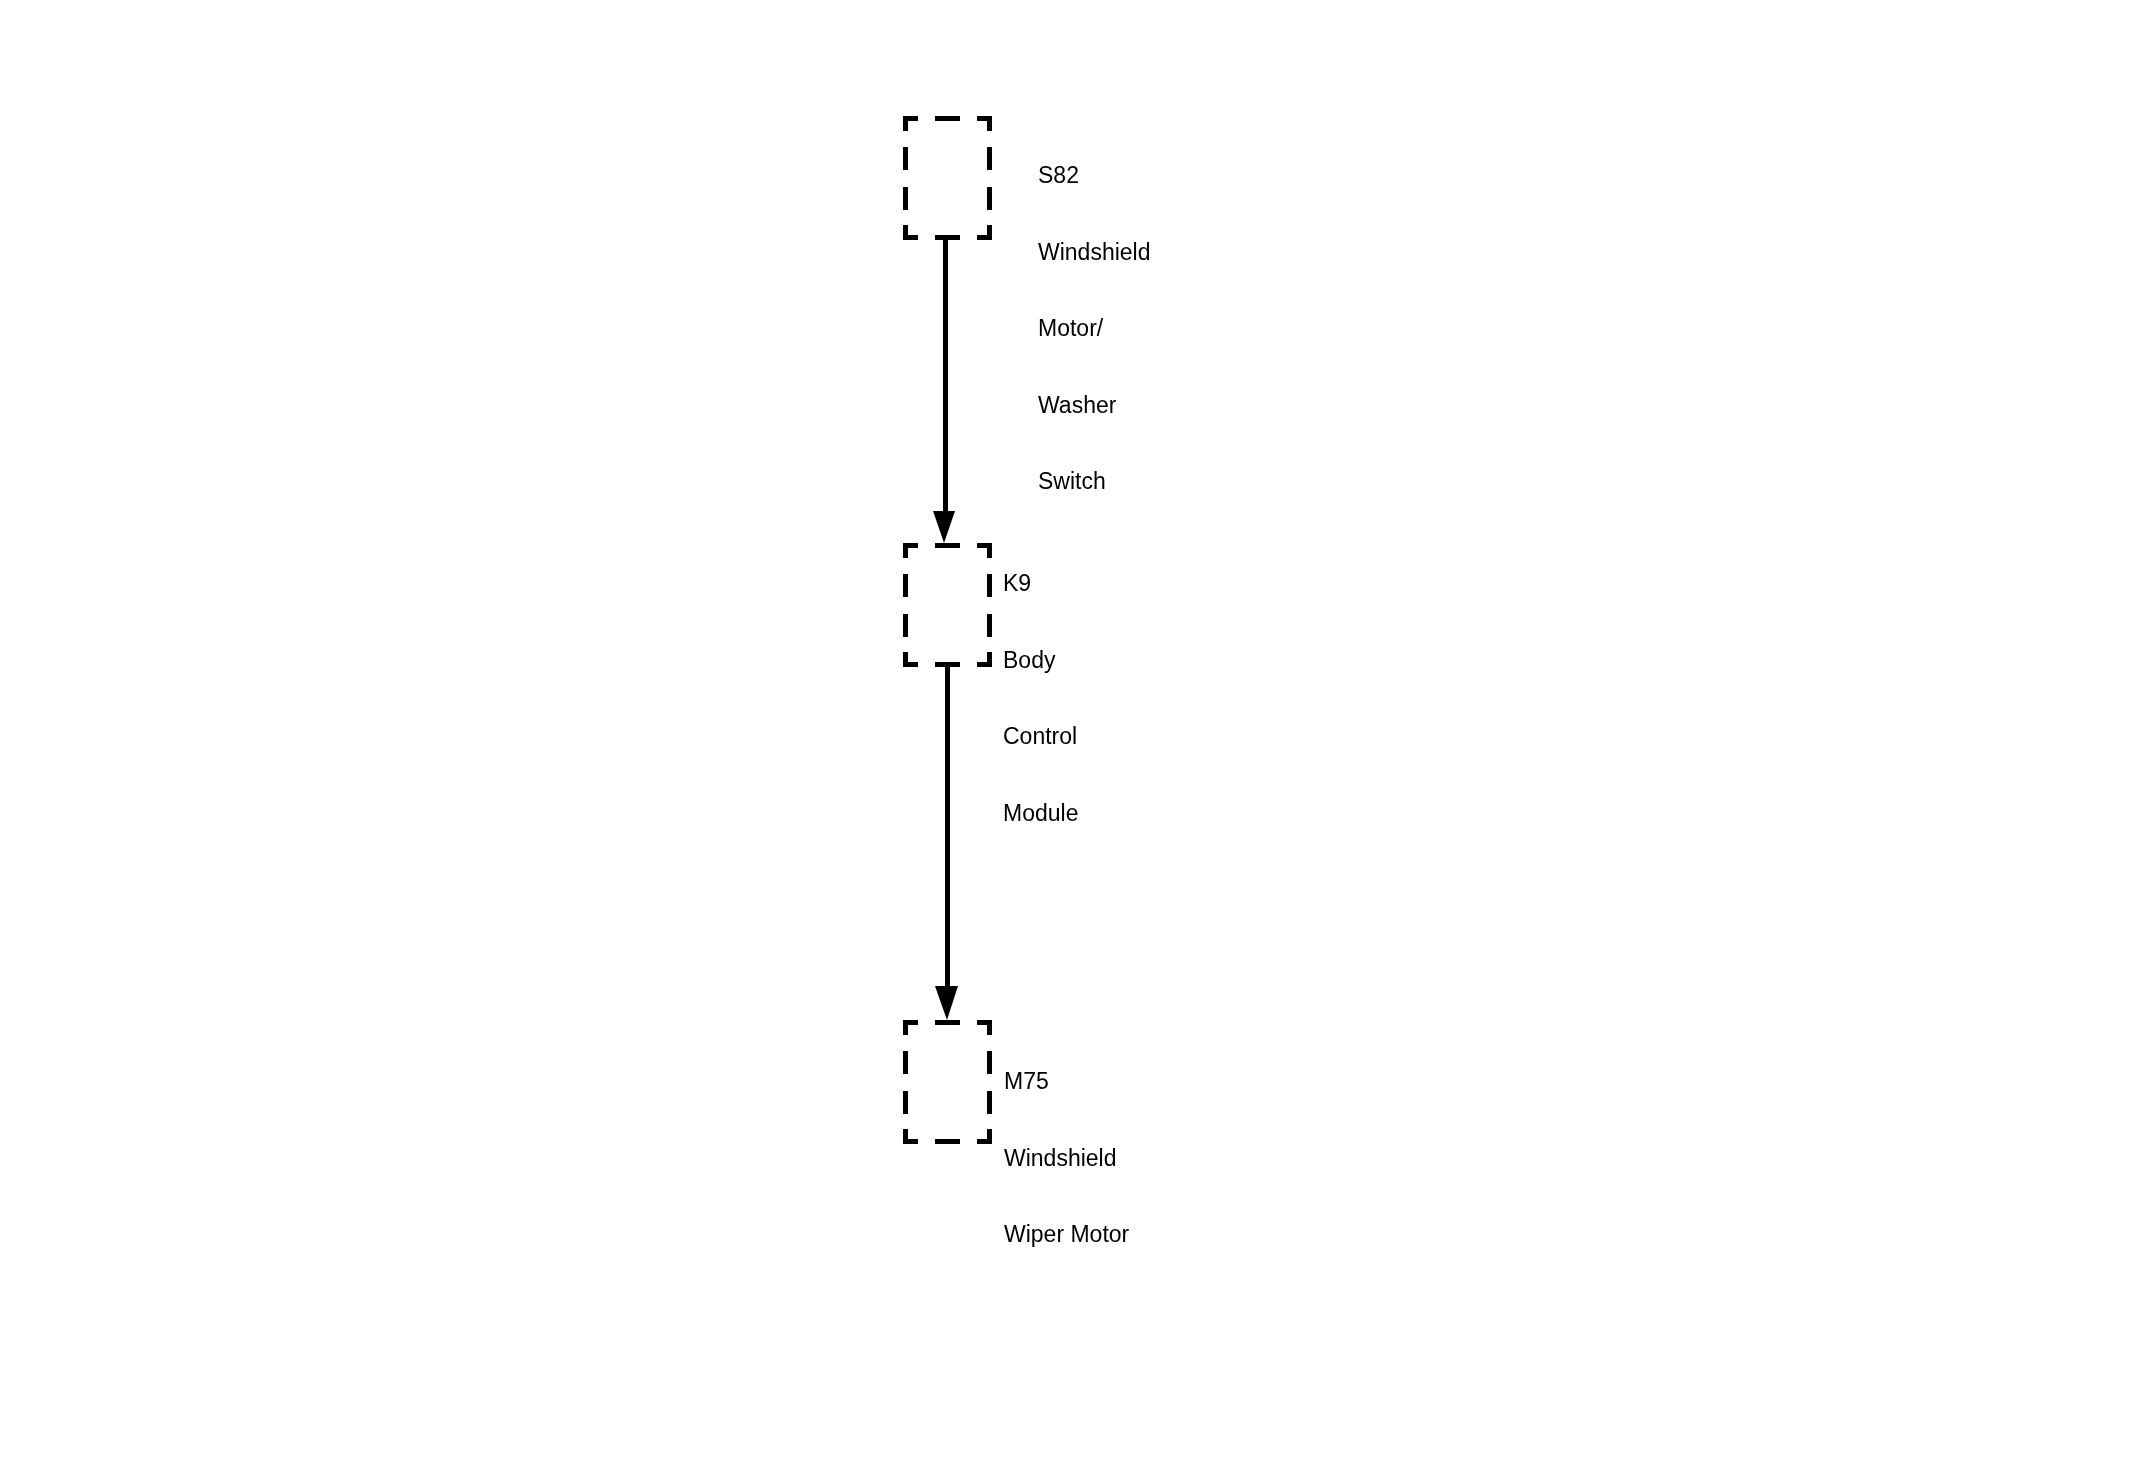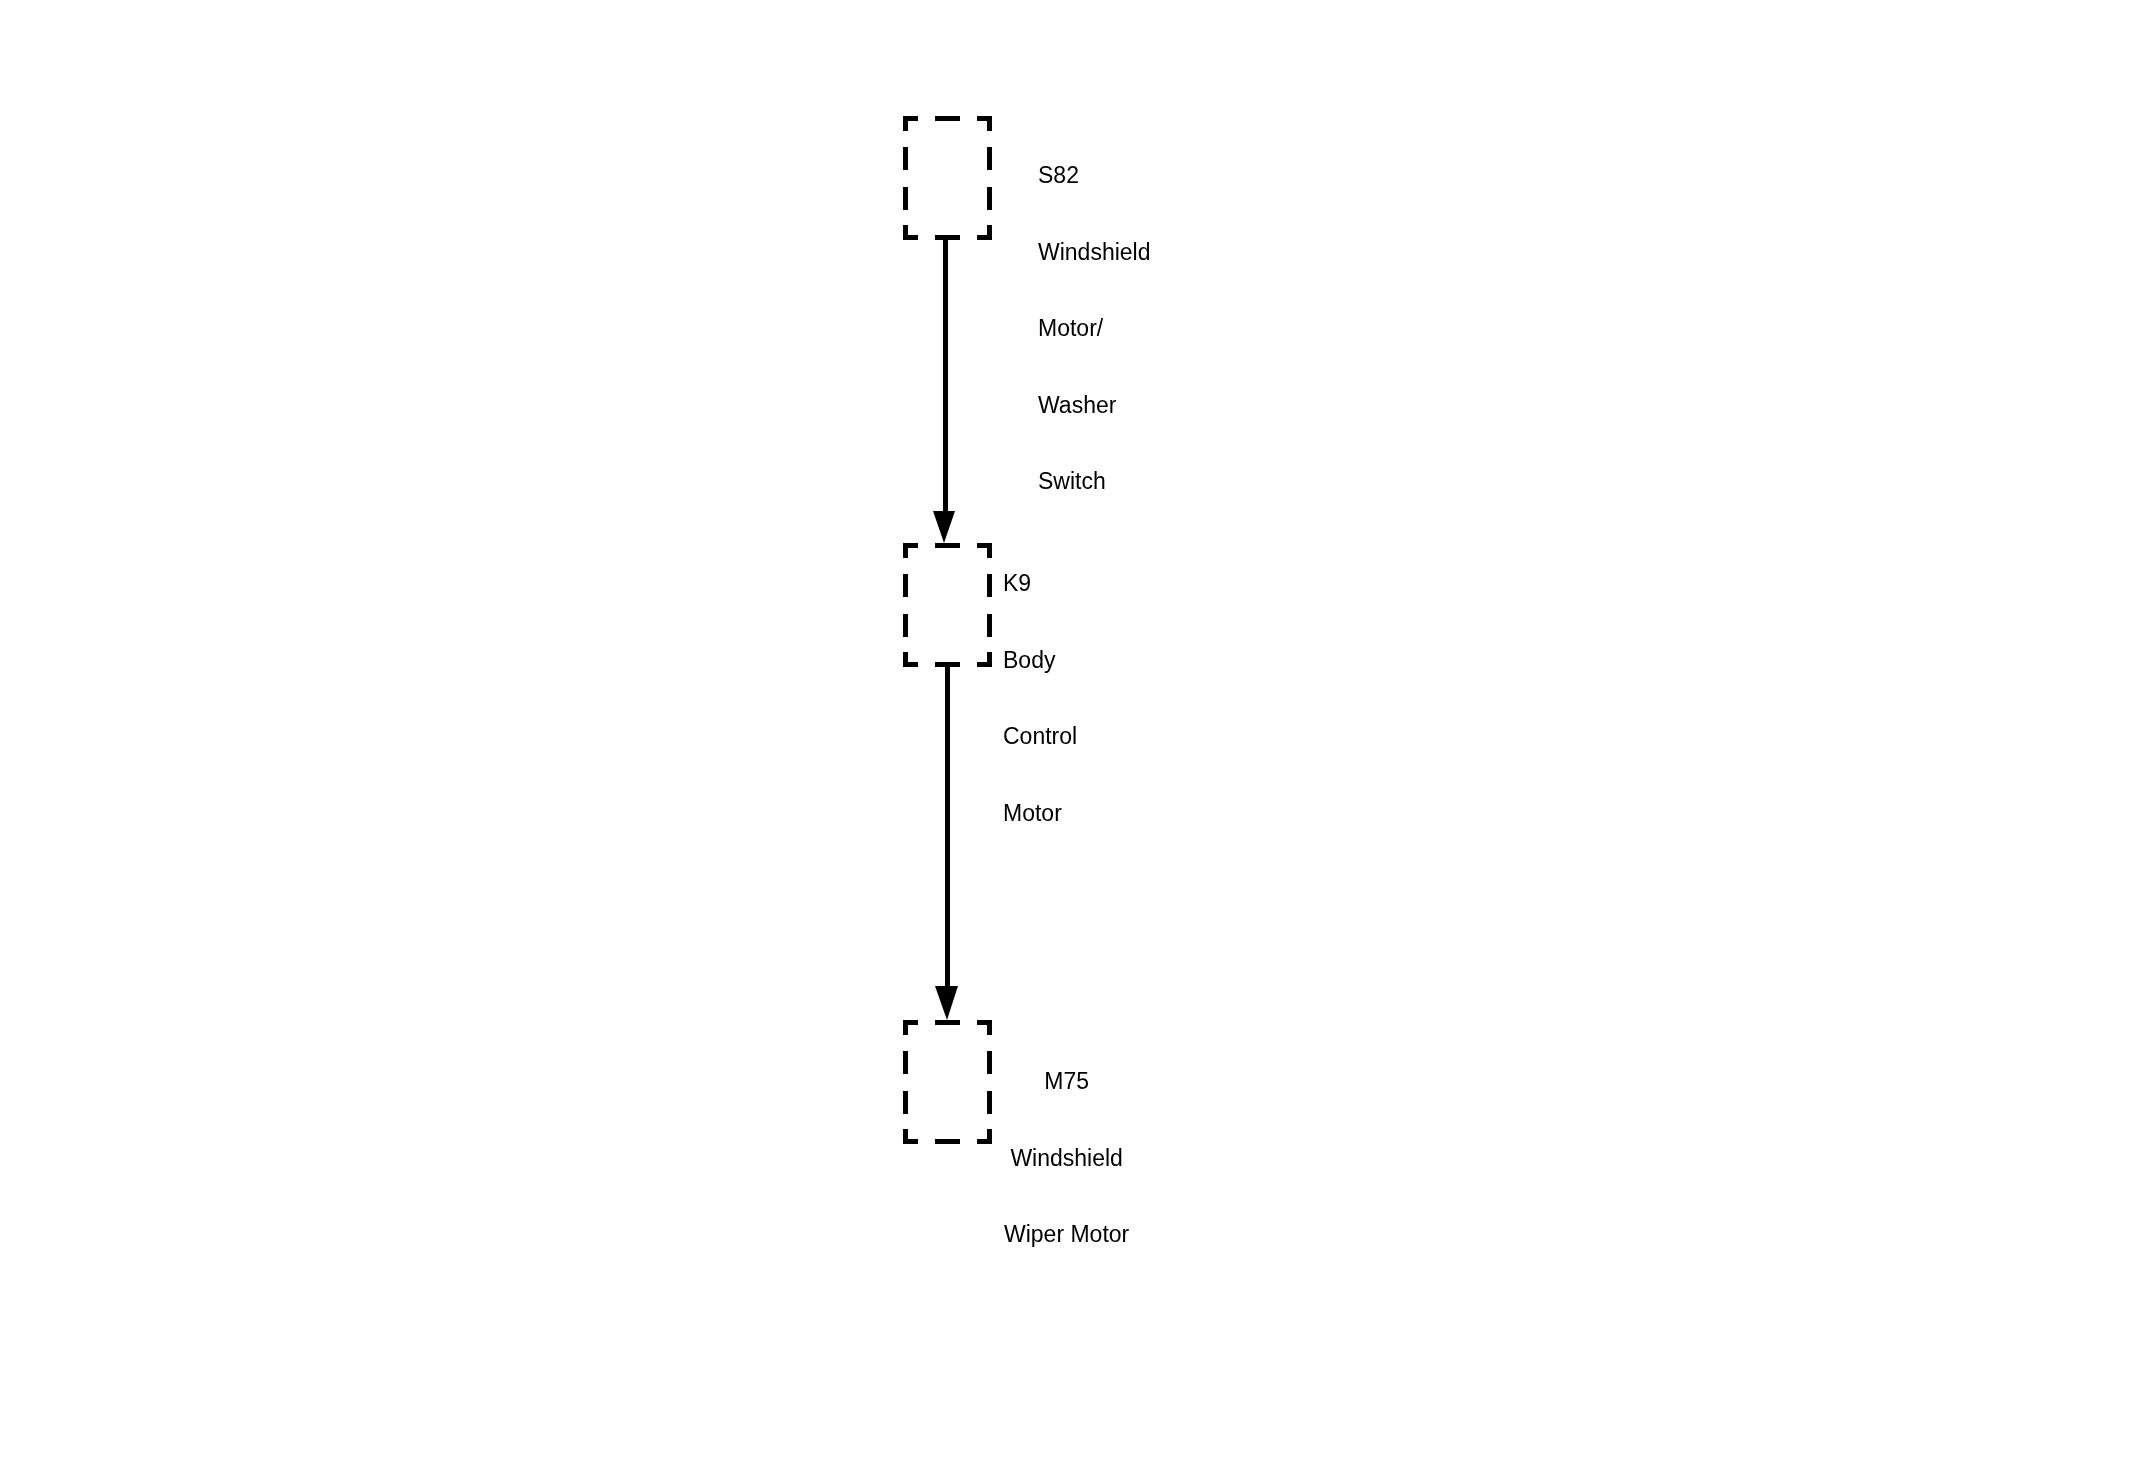--- a/index.html
+++ b/index.html
@@ -77,20 +77,20 @@
   <div>Windshield</div>
   <div>Motor/</div>
   <div>Washer</div>
   <div>Switch</div>
 </div>
 
 <div class="label" style="left:1003px; top:520px;">
   <div>K9</div>
   <div>Body</div>
   <div>Control</div>
-  <div>Motor</div>
+  <div>Module</div>
 </div>
 
-<div class="label" style="left:1004px; top:1018px;text-align:center;">
+<div class="label" style="left:1004px; top:1018px;">
   <div>M75</div>
   <div>Windshield</div>
   <div>Wiper Motor</div>
 </div>
 
 </body></html>

